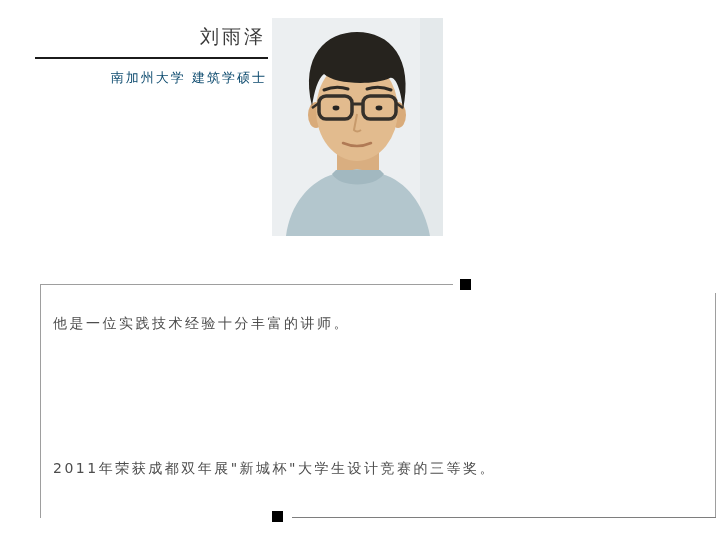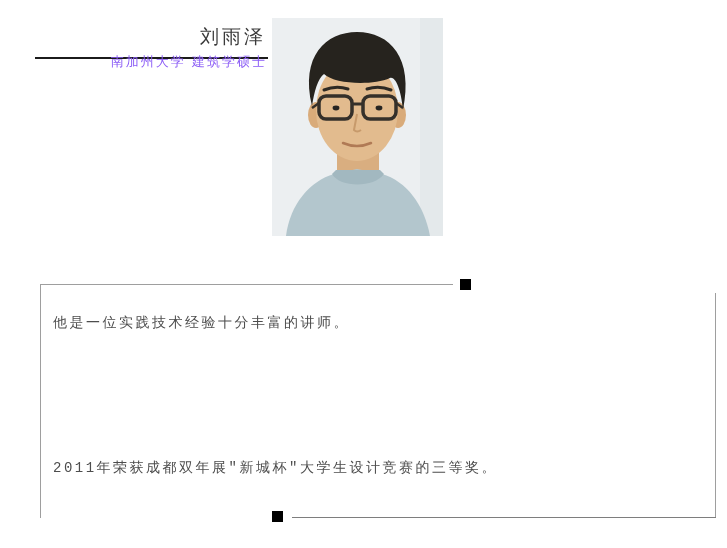--- a/index.html
+++ b/index.html
@@ -14,23 +14,23 @@
   .name {
     position: absolute; top: 22px; right: 461px;
     font-size: 19px; line-height: 28px; letter-spacing: 3px;
     color: #3a3a3a; text-align: right; white-space: nowrap;
   }
   .name-underline {
     position: absolute; left: 35px; top: 57px; width: 233px; height: 2px;
     background: #1b1b1b;
   }
   .subtitle {
-    position: absolute; top: 52px; right: 460px;
+    position: absolute; top: 68px; right: 460px;
     font-size: 13px; line-height: 20px; letter-spacing: 2px;
-    color: #8b5cf6; text-align: center; white-space: nowrap;
+    color: #0c4a6e; text-align: center; white-space: nowrap;
   }
 
   
   .photo {
     position: absolute; left: 272px; top: 18px; width: 171px; height: 218px;
     overflow: hidden; background: #eceff1;
   }
   .photo svg { display: block; width: 171px; height: 218px; }
 
   
@@ -42,21 +42,21 @@
   .corner-sq { position: absolute; width: 11px; height: 11px; background: #000000; }
   .sq-top    { left: 460px; top: 279px; }
   .sq-bottom { left: 272px; top: 511px; }
 
   
   .bio-para {
     position: absolute; left: 53px; width: 665px;
     font-size: 14px; line-height: 27.5px; letter-spacing: 2.5px;
     color: #4d4d4d;
   }
-  .bio-para .line { white-space: nowrap; font-family: Liberation Mono, monospace; }
+  .bio-para .line { white-space: nowrap; }
   .p1 { top: 310px; }
   .p2 { top: 358px; }
   .p3 { top: 455px; }
 </style>
 </head>
 <body>
 
 <div class="page">
 
   <div class="name">刘雨泽</div>

